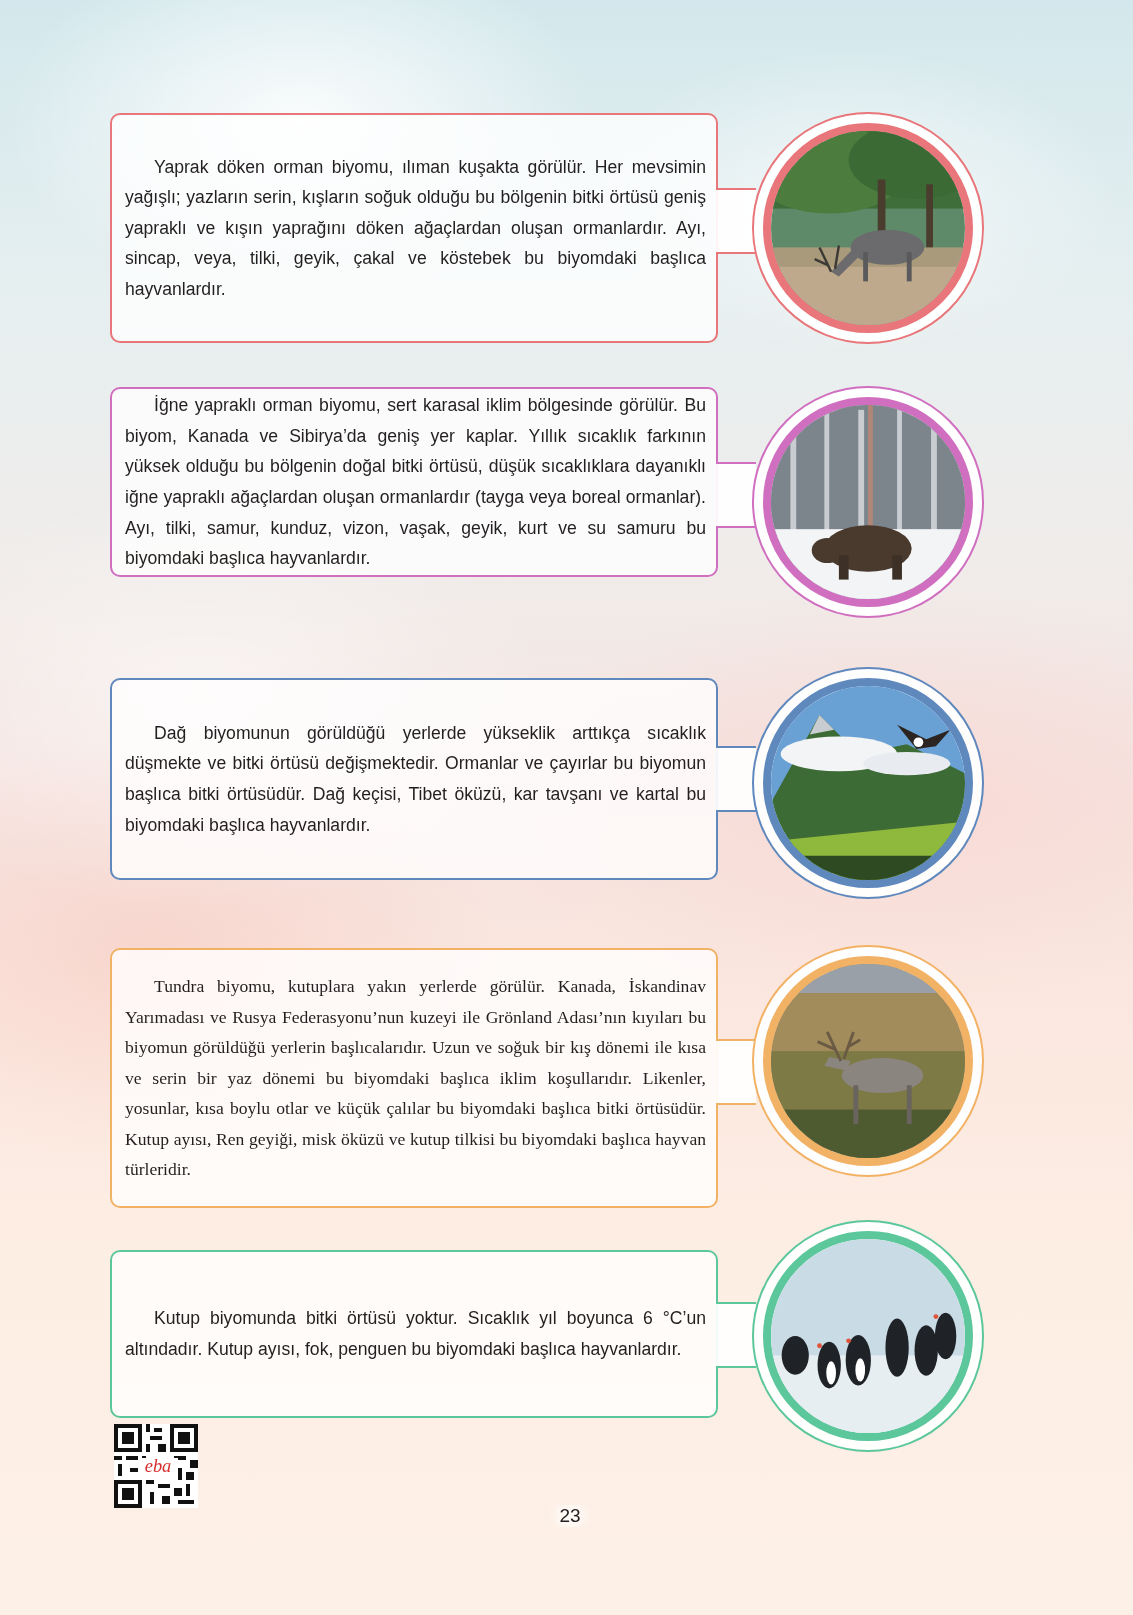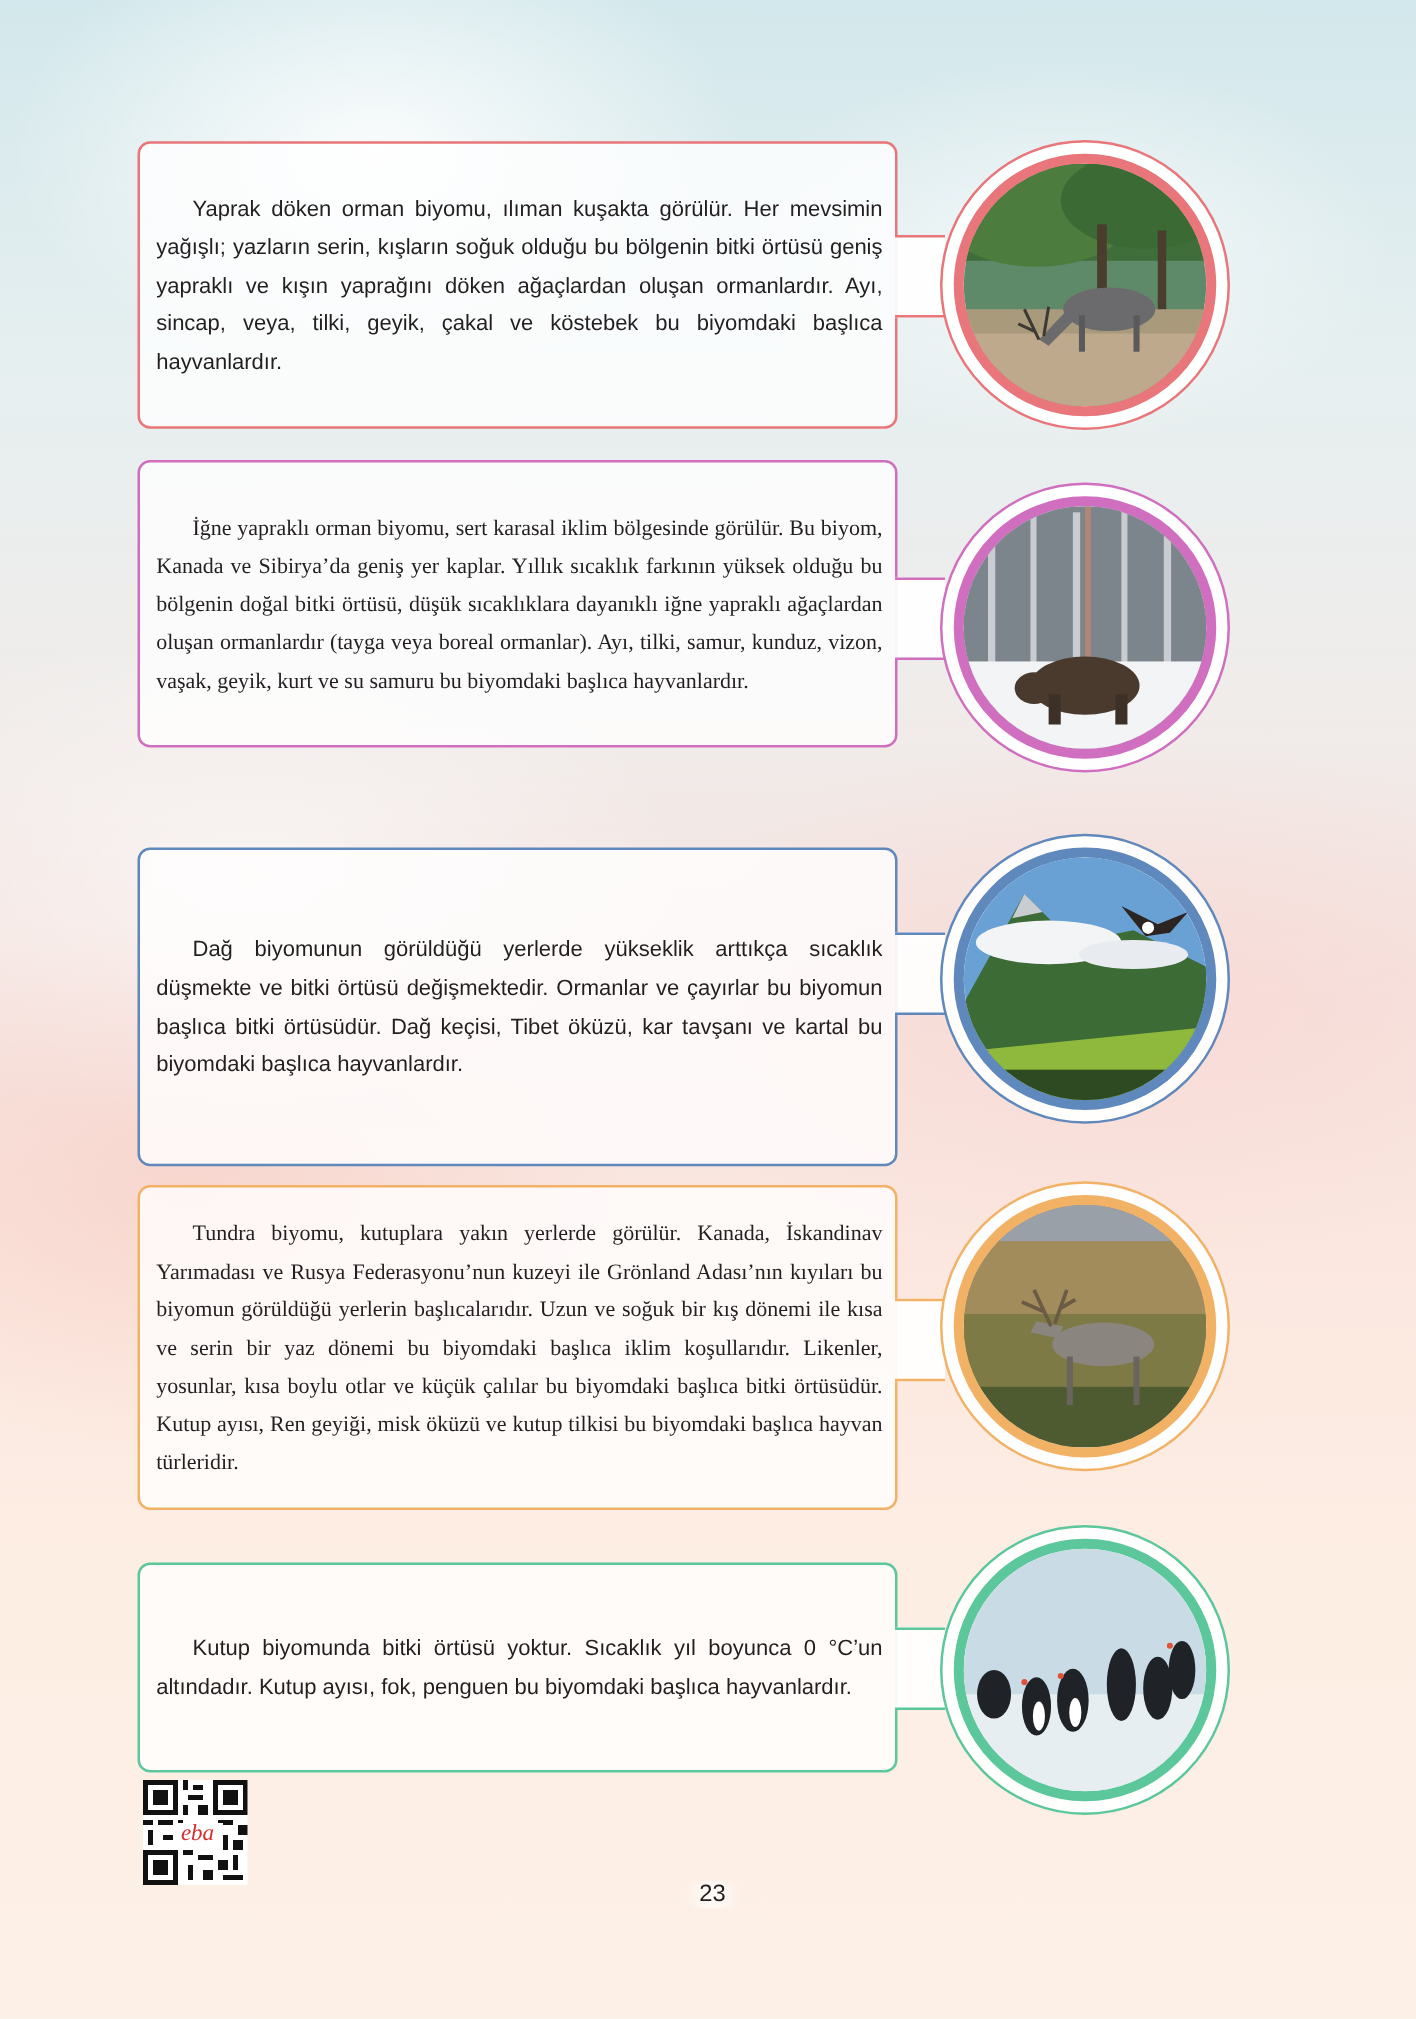--- a/index.html
+++ b/index.html
@@ -74,21 +74,21 @@
         <rect x="95" y="125" width="5" height="30" fill="#5a595b"></rect>
         <rect x="140" y="125" width="5" height="30" fill="#5a595b"></rect>
         <path d="M88 118 L62 145 L70 150 L92 128 Z" fill="#6b6a6c"></path>
         <path d="M62 145 L50 120 M58 138 L45 132 M66 142 L70 118" stroke="#3d3a36" stroke-width="2.5" fill="none"></path>
       </svg>
     </div>
   </div>
 </div>
 
 <div class="section">
-  <div class="text-box" style="top:368px;height:230px;border-color:#d06fc0;font-family:Liberation Serif, serif;">
+  <div class="text-box" style="top:387px;height:190px;border-color:#d06fc0;">
     <p>İğne yapraklı orman biyomu, sert karasal iklim bölgesinde görü­lür. Bu biyom, Kanada ve Sibirya’da geniş yer kaplar. Yıllık sıcaklık farkının yüksek olduğu bu bölgenin doğal bitki örtüsü, düşük sıcak­lıklara dayanıklı iğne yapraklı ağaçlardan oluşan ormanlardır (tay­ga veya boreal ormanlar). Ayı, tilki, samur, kunduz, vizon, vaşak, geyik, kurt ve su samuru bu biyomdaki başlıca hayvanlardır.</p>
   </div>
   <div class="neck" style="top:462px;border-color:#d06fc0;"></div>
   <div class="ring-outer" style="left:752px;top:386px;border-color:#d06fc0;">
     <div class="ring-inner" style="border-color:#d06fc0;">
       <svg class="photo" viewBox="0 0 200 200" preserveAspectRatio="none">
         <rect width="200" height="200" fill="#8d939a"></rect>
         <rect y="0" width="200" height="130" fill="#7d858c"></rect>
         <g fill="#c9cdd2">
           <rect x="20" y="10" width="6" height="120"></rect>
@@ -102,21 +102,21 @@
         <ellipse cx="100" cy="148" rx="45" ry="24" fill="#4a3a2e"></ellipse>
         <ellipse cx="58" cy="150" rx="16" ry="13" fill="#4a3a2e"></ellipse>
         <rect x="70" y="155" width="10" height="25" fill="#3d3026"></rect>
         <rect x="125" y="155" width="10" height="25" fill="#3d3026"></rect>
       </svg>
     </div>
   </div>
 </div>
 
 <div class="section">
-  <div class="text-box" style="top:678px;height:255px;border-color:#5f88bd;justify-content:center;">
+  <div class="text-box" style="top:678px;height:202px;border-color:#5f88bd;justify-content:center;">
     <p>Dağ biyomunun görüldüğü yerlerde yükseklik arttıkça sıcaklık düşmekte ve bitki örtüsü değişmektedir. Ormanlar ve çayırlar bu bi­yomun başlıca bitki örtüsüdür. Dağ keçisi, Tibet öküzü, kar tavşanı ve kartal bu biyomdaki başlıca hayvanlardır.</p>
   </div>
   <div class="neck" style="top:746px;border-color:#5f88bd;"></div>
   <div class="ring-outer" style="left:752px;top:667px;border-color:#5f88bd;">
     <div class="ring-inner" style="border-color:#5f88bd;">
       <svg class="photo" viewBox="0 0 200 200" preserveAspectRatio="none">
         <rect width="200" height="200" fill="#6aa1d4"></rect>
         <polygon points="0,120 50,30 90,70 140,60 200,90 200,200 0,200" fill="#3d6b36"></polygon>
         <polygon points="40,50 50,30 65,45" fill="#c9ccd0"></polygon>
         <ellipse cx="70" cy="70" rx="60" ry="18" fill="#f2f4f6"></ellipse>
@@ -148,21 +148,21 @@
         <rect x="140" y="125" width="5" height="40" fill="#6a645e"></rect>
         <path d="M78 110 L55 105 L60 96 L82 100 Z" fill="#8b8580"></path>
         <path d="M72 100 L58 70 M66 88 L48 80 M75 98 L85 70 M80 85 L92 78" stroke="#6b5a44" stroke-width="3" fill="none"></path>
       </svg>
     </div>
   </div>
 </div>
 
 <div class="section">
   <div class="text-box" style="top:1250px;height:168px;border-color:#5cc79b;">
-    <p>Kutup biyomunda bitki örtüsü yoktur. Sıcaklık yıl boyunca 0 °C’un altındadır. Kutup ayısı, fok, penguen bu biyomdaki başlıca hayvan­lardır.</p>
+    <p>Kutup biyomunda bitki örtüsü yoktur. Sıcaklık yıl boyunca 6 °C’un altındadır. Kutup ayısı, fok, penguen bu biyomdaki başlıca hayvan­lardır.</p>
   </div>
   <div class="neck" style="top:1302px;border-color:#5cc79b;"></div>
   <div class="ring-outer" style="left:752px;top:1220px;border-color:#5cc79b;">
     <div class="ring-inner" style="border-color:#5cc79b;">
       <svg class="photo" viewBox="0 0 200 200" preserveAspectRatio="none">
         <rect width="200" height="200" fill="#c9dce6"></rect>
         <rect y="120" width="200" height="80" fill="#e6eef2"></rect>
         <g fill="#1f2226">
           <ellipse cx="25" cy="120" rx="14" ry="20"></ellipse>
           <ellipse cx="60" cy="130" rx="12" ry="24"></ellipse>

